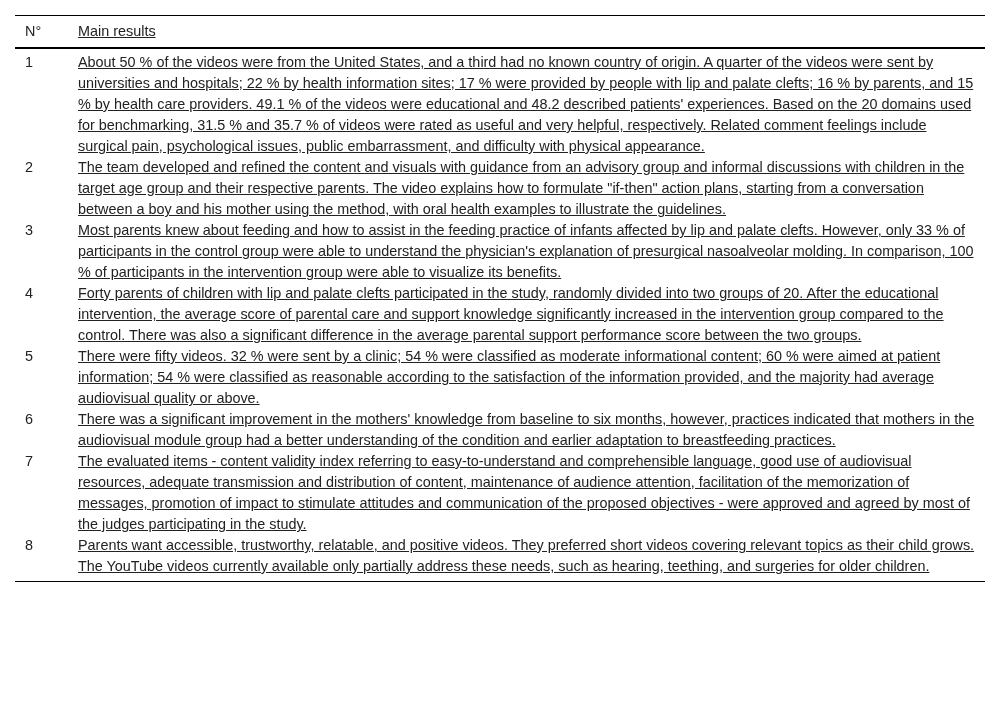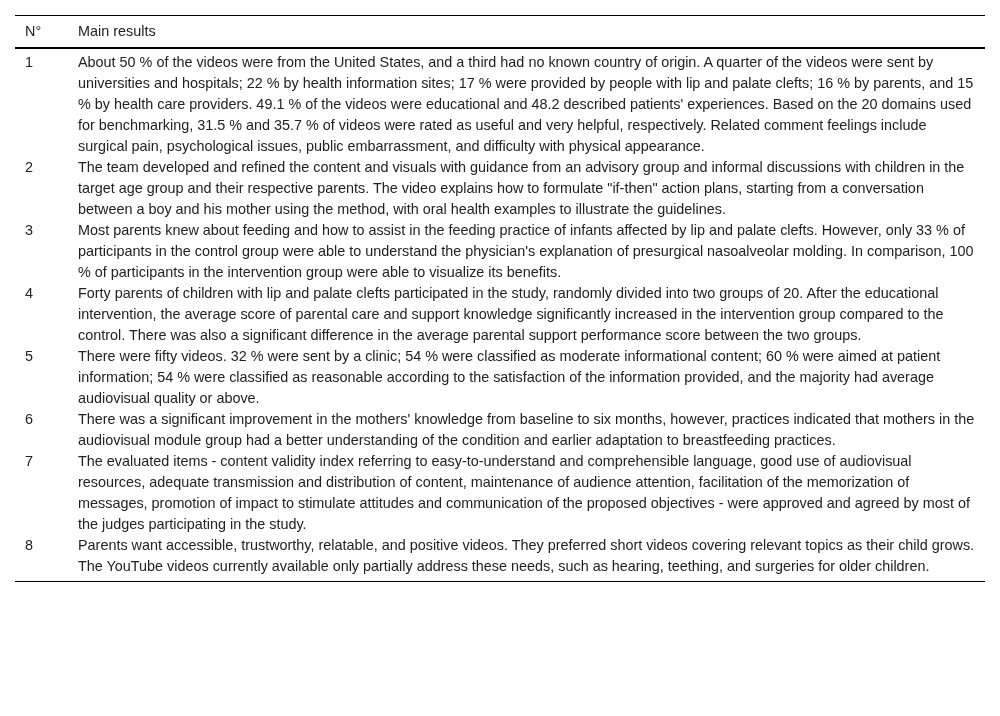--- a/index.html
+++ b/index.html
@@ -52,20 +52,21 @@
     .col-num {
       width: 63px;
       padding-left: 10px !important;
       box-sizing: border-box;
     }
     th.col-num {
       padding-left: 10px;
     }
     .col-res {
       padding-right: 10px;
+      text-decoration: underline;
     }
   </style>
 </head>
 <body>
 
 <div class="table-wrap">
   <table>
     <thead>
       <tr>
         <th class="col-num">N°</th>

